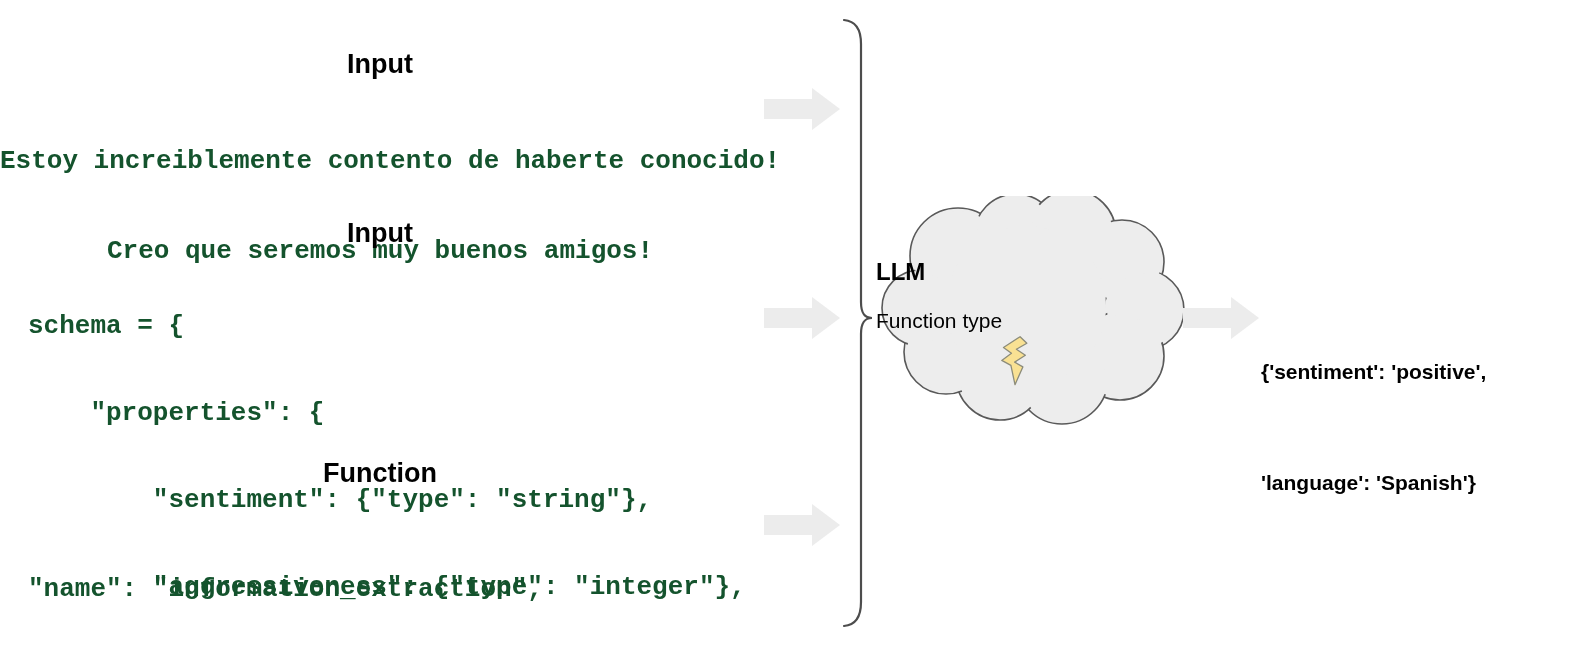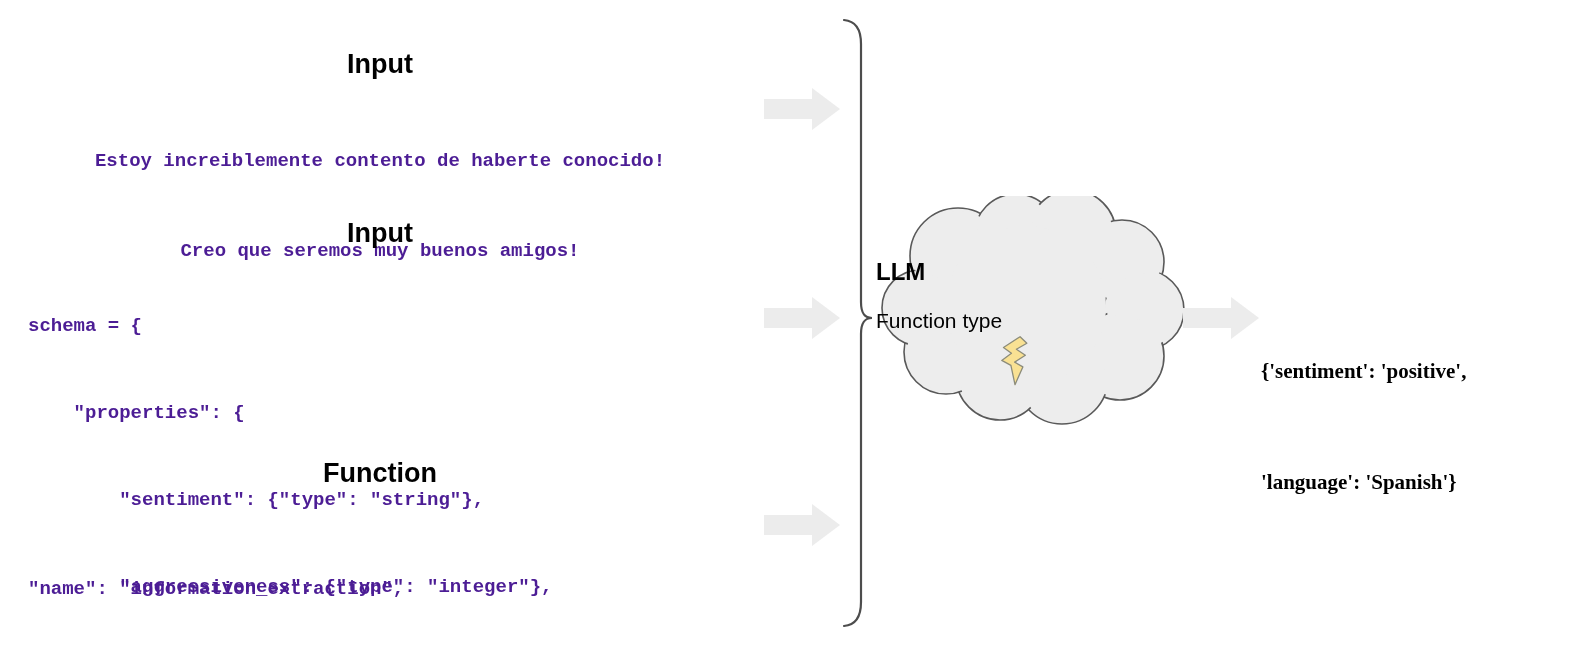--- a/index.html
+++ b/index.html
@@ -29,22 +29,22 @@
     color: #000000;
     text-align: center;
     width: 760px;
     left: 0;
     white-space: pre;
   }
   .mono-block {
     position: absolute;
     font-family: "Liberation Mono", "DejaVu Sans Mono", monospace;
     font-weight: bold;
-    font-size: 19px;
-    color: #4c1d95;
+    font-size: 26px;
+    color: #14532d;
     white-space: pre;
   }
   .mono-line {
     white-space: pre;
     display: block;
   }
   
   #input-text {
     left: 0;
     width: 760px;
@@ -106,21 +106,21 @@
     left: 122px;
     top: 139px;
     width: 42px;
     height: 52px;
   }
   
   #output-text {
     position: absolute;
     left: 1261px;
     top: 279px;
-    font-family: Liberation Serif, serif;
+    font-family: Liberation Sans, sans-serif;
     font-weight: bold;
     font-size: 21px;
     line-height: 37px;
     color: #000000;
     white-space: pre;
   }
   .out-line { display: block; white-space: pre; }
 </style>
 </head>
 <body>

